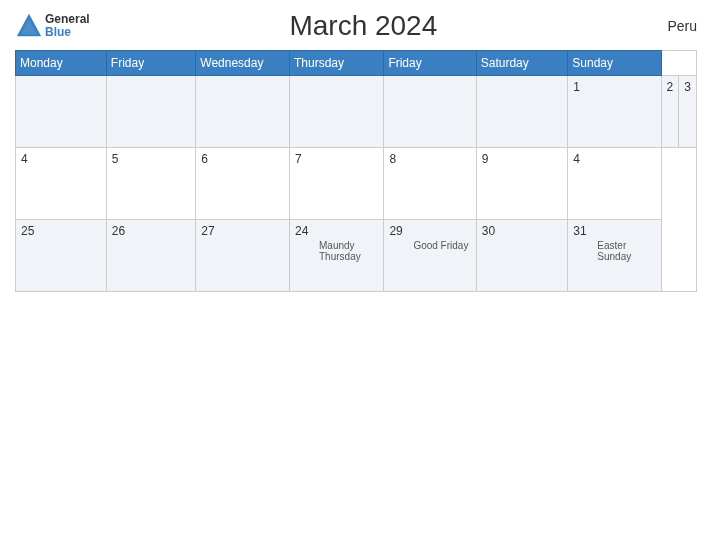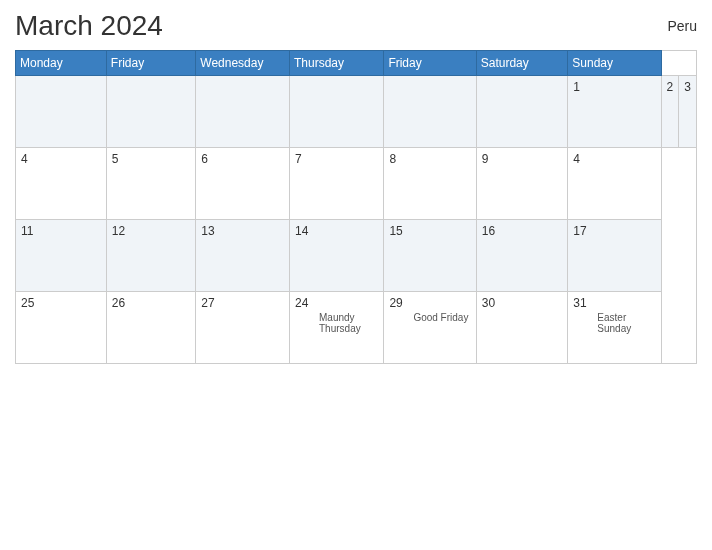--- a/index.html
+++ b/index.html
@@ -38,20 +38,21 @@
     .logo-blue { color: #3a7fc1; font-size: 12px; }
     .logo-icon {
       width: 28px;
       height: 28px;
       margin-right: 2px;
     }
     .title {
       font-size: 28px;
       color: #333;
       font-weight: normal;
+      text-align: center;
       flex: 1;
     }
     .country {
       font-size: 14px;
       color: #333;
       min-width: 60px;
       text-align: right;
     }
     .calendar {
       width: 100%;
@@ -96,20 +97,30 @@
       display: block;
       margin-left: 24px;
     }
   </style>
 </head>
 <body>
 
 <div class="page">
   <div class="header">
 
+    <div class="logo">
+      <svg class="logo-icon" viewBox="0 0 30 30" xmlns="http://www.w3.org/2000/svg">
+        <polygon points="15,2 28,26 2,26" fill="#3a7fc1"></polygon>
+        <polygon points="15,8 24,24 6,24" fill="#5b9fd4" opacity="0.5"></polygon>
+      </svg>
+      <div class="logo-text">
+        <span class="logo-general">General</span>
+        <span class="logo-blue">Blue</span>
+      </div>
+    </div>
     <div class="title">March 2024</div>
     <div class="country">Peru</div>
   </div>
 
   <table class="calendar">
     <thead>
       <tr>
         <th>Monday</th>
         <th>Friday</th>
         <th>Wednesday</th>
@@ -155,43 +166,20 @@
           </td>
           <td>
             <span class="day-num">9</span>
           </td>
           <td>
             <span class="day-num">4</span>
           </td>
         </tr>
         <tr>
           <td>
-            <span class="day-num">11</span>
-          </td>
-          <td>
-            <span class="day-num">12</span>
-          </td>
-          <td>
-            <span class="day-num">13</span>
-          </td>
-          <td>
-            <span class="day-num">14</span>
-          </td>
-          <td>
-            <span class="day-num">15</span>
-          </td>
-          <td>
-            <span class="day-num">16</span>
-          </td>
-          <td>
-            <span class="day-num">17</span>
-          </td>
-        </tr>
-        <tr>
-          <td>
             <span class="day-num">25</span>
           </td>
           <td>
             <span class="day-num">26</span>
           </td>
           <td>
             <span class="day-num">27</span>
           </td>
           <td>
             <span class="day-num">24</span>

